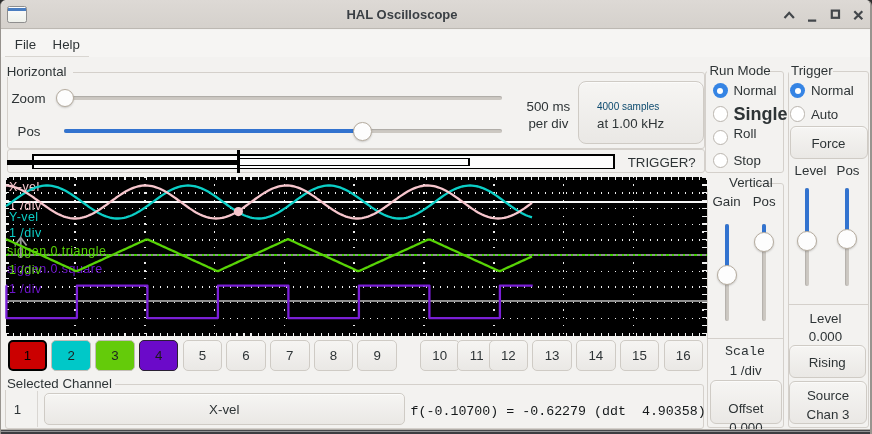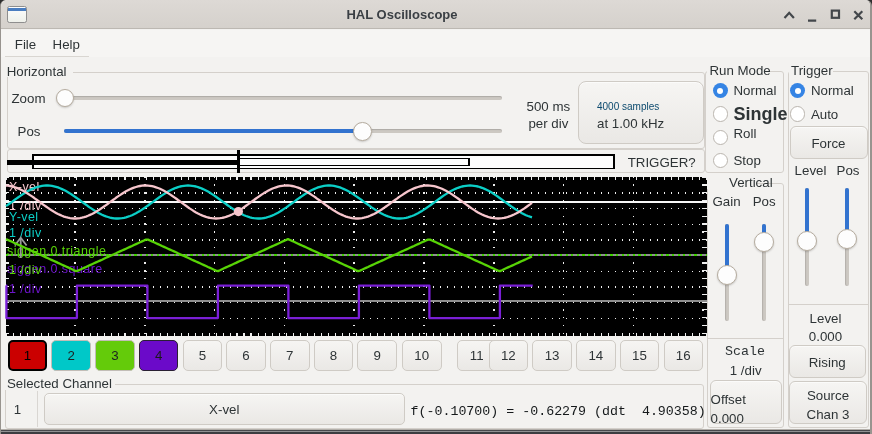--- a/index.html
+++ b/index.html
@@ -113,21 +113,21 @@
 <div class="abs" style="left:743.2px;top:193.3px;width:40px;height:17px;line-height:17px;font-size:13.3px;color:#2e3436;font-weight:normal;text-align:center;">Pos</div>
 <div class="abs" style="left:723.7px;top:223.5px;width:4px;height:97.60000000000002px;border-radius:2px;background:#ccc8c2;box-shadow:1px 0 1px rgba(0,0,0,.12) inset;"></div>
     <div class="abs" style="left:723.7px;top:223.5px;width:4px;height:51.69999999999999px;border-radius:2px;background:#3273cf;"></div>
     <div class="abs" style="left:715.7px;top:265.2px;width:20px;height:20px;border-radius:50%;background:#fdfdfd;border:1px solid #b5ac9f;box-shadow:0 1px 2px rgba(0,0,0,.18);"></div>
 <div class="abs" style="left:761.2px;top:223.5px;width:4px;height:97.60000000000002px;border-radius:2px;background:#ccc8c2;box-shadow:1px 0 1px rgba(0,0,0,.12) inset;"></div>
     <div class="abs" style="left:761.2px;top:223.5px;width:4px;height:18.30000000000001px;border-radius:2px;background:#3273cf;"></div>
     <div class="abs" style="left:753.2px;top:231.8px;width:20px;height:20px;border-radius:50%;background:#fdfdfd;border:1px solid #b5ac9f;box-shadow:0 1px 2px rgba(0,0,0,.18);"></div>
 <div class="abs" style="left:706.6px;top:337.7px;width:75.2px;height:1px;background:#d4d0cb;"></div>
 <div class="abs" style="left:714.0px;top:342.5px;width:60px;height:17px;line-height:17px;font-size:13.3px;color:#2e3436;font-weight:normal;text-align:center;font-family:Liberation Mono, monospace;">Scale</div>
 <div class="abs" style="left:714.7px;top:362.0px;width:60px;height:17px;line-height:17px;font-size:13.3px;color:#2e3436;font-weight:normal;text-align:center;">1 /div</div>
-<div class="abs" style="left:708.6px;top:379.9px;width:72.69999999999993px;height:44.10000000000002px;background:linear-gradient(#f6f5f3,#eae8e5);border:1px solid #cfcbc5;border-radius:6px;font-size:13.3px;color:#2e3436;padding-top:9px;box-shadow:0 1px 0 rgba(255,255,255,.6) inset;">
+<div class="abs" style="left:708.6px;top:379.9px;width:72.69999999999993px;height:44.10000000000002px;background:linear-gradient(#f6f5f3,#eae8e5);border:1px solid #cfcbc5;border-radius:6px;font-size:13.3px;color:#2e3436;text-align:center;padding-top:18px;box-shadow:0 1px 0 rgba(255,255,255,.6) inset;">
       <div style="height:19.2px;line-height:19.2px;">Offset</div>
       <div style="height:19.2px;line-height:19.2px;">0.000</div>
     </div>
 <div class="abs" style="left:786.5px;top:70.8px;width:81.5px;height:357.7px;border:1px solid #d4d0cb;border-radius:3px;"></div>
 <div class="abs" style="left:788px;top:64px;width:44px;height:13px;background:#f3f2f0;"></div>
 <div class="abs" style="left:790px;top:61.5px;height:17px;line-height:17px;font-size:13.3px;color:#2e3436;font-weight:normal;white-space:pre;">Trigger</div>
 <div class="abs" style="left:789.0px;top:83.2px;width:15.2px;height:15.2px;border-radius:50%;background:#3584e4;"></div>
     <div class="abs" style="left:793.5px;top:87.7px;width:6.2px;height:6.2px;border-radius:50%;background:#fff;"></div>
 <div class="abs" style="left:809.9px;top:82.3px;height:17px;line-height:17px;font-size:13.3px;color:#2e3436;font-weight:normal;white-space:pre;">Normal</div>
 <div class="abs" style="left:789.0px;top:106.4px;width:15.2px;height:15.2px;border-radius:50%;background:#fff;border:1px solid #bab5ae;"></div>
@@ -155,21 +155,21 @@
     </div>
 <div class="abs" style="left:6.7px;top:339.9px;width:39.5px;height:31.6px;background:#cb0000;border:2px solid #000;border-radius:5px;font-size:13.3px;color:#000;text-align:center;line-height:27.6px;">1</div>
 <div class="abs" style="left:50.42px;top:339.9px;width:39.5px;height:31.6px;background:#00c8c8;border:1px solid #c2bdb7;border-radius:5px;font-size:13.3px;color:#1d2021;text-align:center;line-height:29.6px;">2</div>
 <div class="abs" style="left:94.14px;top:339.9px;width:39.5px;height:31.6px;background:#64cb0a;border:1px solid #c2bdb7;border-radius:5px;font-size:13.3px;color:#1d2021;text-align:center;line-height:29.6px;">3</div>
 <div class="abs" style="left:137.85999999999999px;top:339.9px;width:39.5px;height:31.6px;background:#6b0ac9;border:1px solid #2a2033;border-radius:5px;font-size:13.3px;color:#1a1a1a;text-align:center;line-height:29.6px;">4</div>
 <div class="abs" style="left:181.57999999999998px;top:339.9px;width:39.5px;height:31.6px;background:linear-gradient(#f6f5f3,#eae8e5);border:1px solid #cfcbc5;border-radius:5px;font-size:13.3px;color:#2e3436;text-align:center;line-height:29.6px;">5</div>
 <div class="abs" style="left:225.29999999999998px;top:339.9px;width:39.5px;height:31.6px;background:linear-gradient(#f6f5f3,#eae8e5);border:1px solid #cfcbc5;border-radius:5px;font-size:13.3px;color:#2e3436;text-align:center;line-height:29.6px;">6</div>
 <div class="abs" style="left:269.02px;top:339.9px;width:39.5px;height:31.6px;background:linear-gradient(#f6f5f3,#eae8e5);border:1px solid #cfcbc5;border-radius:5px;font-size:13.3px;color:#2e3436;text-align:center;line-height:29.6px;">7</div>
 <div class="abs" style="left:312.73999999999995px;top:339.9px;width:39.5px;height:31.6px;background:linear-gradient(#f6f5f3,#eae8e5);border:1px solid #cfcbc5;border-radius:5px;font-size:13.3px;color:#2e3436;text-align:center;line-height:29.6px;">8</div>
 <div class="abs" style="left:356.46px;top:339.9px;width:39.5px;height:31.6px;background:linear-gradient(#f6f5f3,#eae8e5);border:1px solid #cfcbc5;border-radius:5px;font-size:13.3px;color:#2e3436;text-align:center;line-height:29.6px;">9</div>
-<div class="abs" style="left:401px;top:339.9px;width:39.5px;height:31.6px;background:linear-gradient(#f6f5f3,#eae8e5);border:1px solid #cfcbc5;border-radius:5px;font-size:13.3px;color:#2e3436;text-align:center;line-height:29.6px;">10</div>
+<div class="abs" style="left:419px;top:339.9px;width:39.5px;height:31.6px;background:linear-gradient(#f6f5f3,#eae8e5);border:1px solid #cfcbc5;border-radius:5px;font-size:13.3px;color:#2e3436;text-align:center;line-height:29.6px;">10</div>
 <div class="abs" style="left:456px;top:339.9px;width:39.5px;height:31.6px;background:linear-gradient(#f6f5f3,#eae8e5);border:1px solid #cfcbc5;border-radius:5px;font-size:13.3px;color:#2e3436;text-align:center;line-height:29.6px;">11</div>
 <div class="abs" style="left:487.61999999999995px;top:339.9px;width:39.5px;height:31.6px;background:linear-gradient(#f6f5f3,#eae8e5);border:1px solid #cfcbc5;border-radius:5px;font-size:13.3px;color:#2e3436;text-align:center;line-height:29.6px;">12</div>
 <div class="abs" style="left:531.34px;top:339.9px;width:39.5px;height:31.6px;background:linear-gradient(#f6f5f3,#eae8e5);border:1px solid #cfcbc5;border-radius:5px;font-size:13.3px;color:#2e3436;text-align:center;line-height:29.6px;">13</div>
 <div class="abs" style="left:575.0600000000001px;top:339.9px;width:39.5px;height:31.6px;background:linear-gradient(#f6f5f3,#eae8e5);border:1px solid #cfcbc5;border-radius:5px;font-size:13.3px;color:#2e3436;text-align:center;line-height:29.6px;">14</div>
 <div class="abs" style="left:618.78px;top:339.9px;width:39.5px;height:31.6px;background:linear-gradient(#f6f5f3,#eae8e5);border:1px solid #cfcbc5;border-radius:5px;font-size:13.3px;color:#2e3436;text-align:center;line-height:29.6px;">15</div>
 <div class="abs" style="left:662.5px;top:339.9px;width:39.5px;height:31.6px;background:linear-gradient(#f6f5f3,#eae8e5);border:1px solid #cfcbc5;border-radius:5px;font-size:13.3px;color:#2e3436;text-align:center;line-height:29.6px;">16</div>
 <div class="abs" style="left:3.7px;top:384px;width:699.8px;height:44.5px;border:1px solid #d4d0cb;border-radius:3px;"></div>
 <div class="abs" style="left:4px;top:378px;width:110px;height:12px;background:#f3f2f0;"></div>
 <div class="abs" style="left:6px;top:374.8px;height:17px;line-height:17px;font-size:13.3px;color:#2e3436;font-weight:normal;white-space:pre;">Selected Channel</div>
 <div class="abs" style="left:6.5px;top:400.5px;width:20px;height:17px;line-height:17px;font-size:13.3px;color:#2e3436;font-weight:normal;text-align:center;">1</div>

